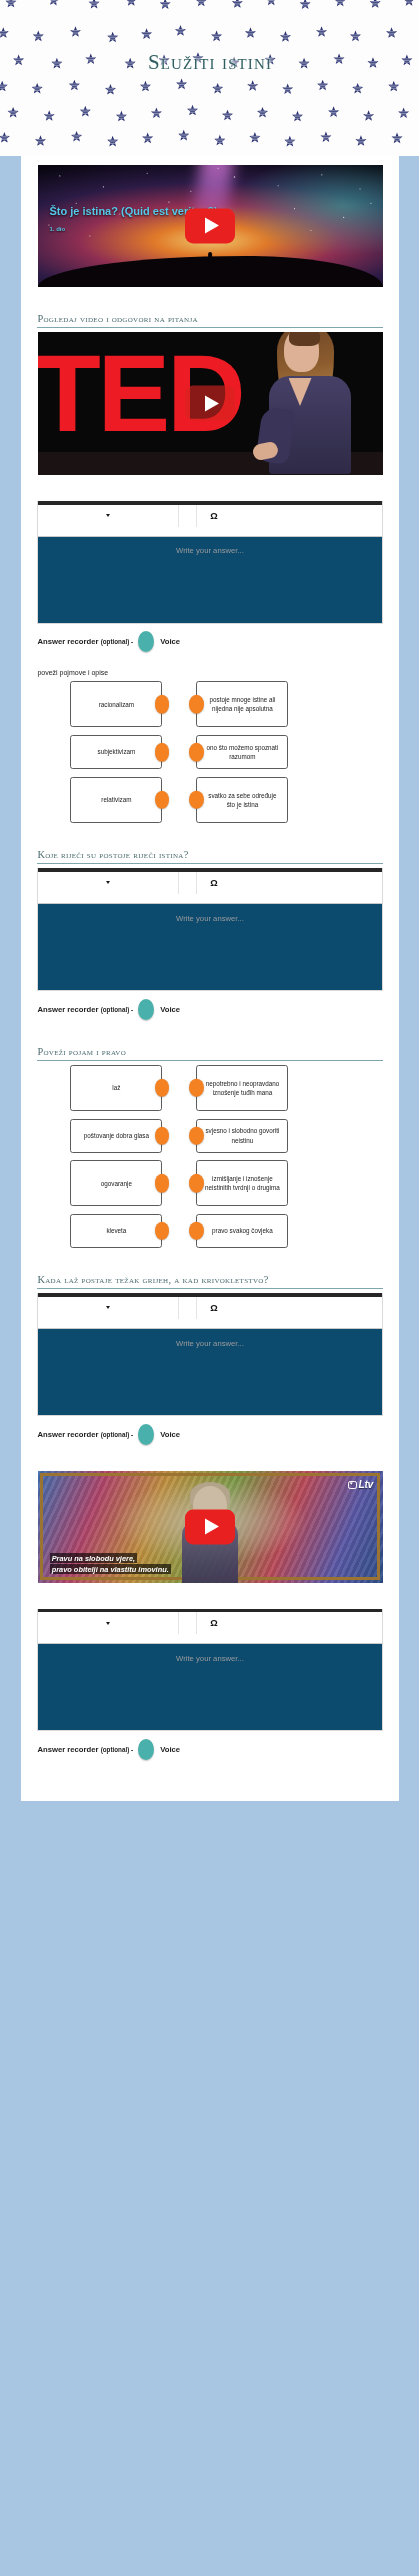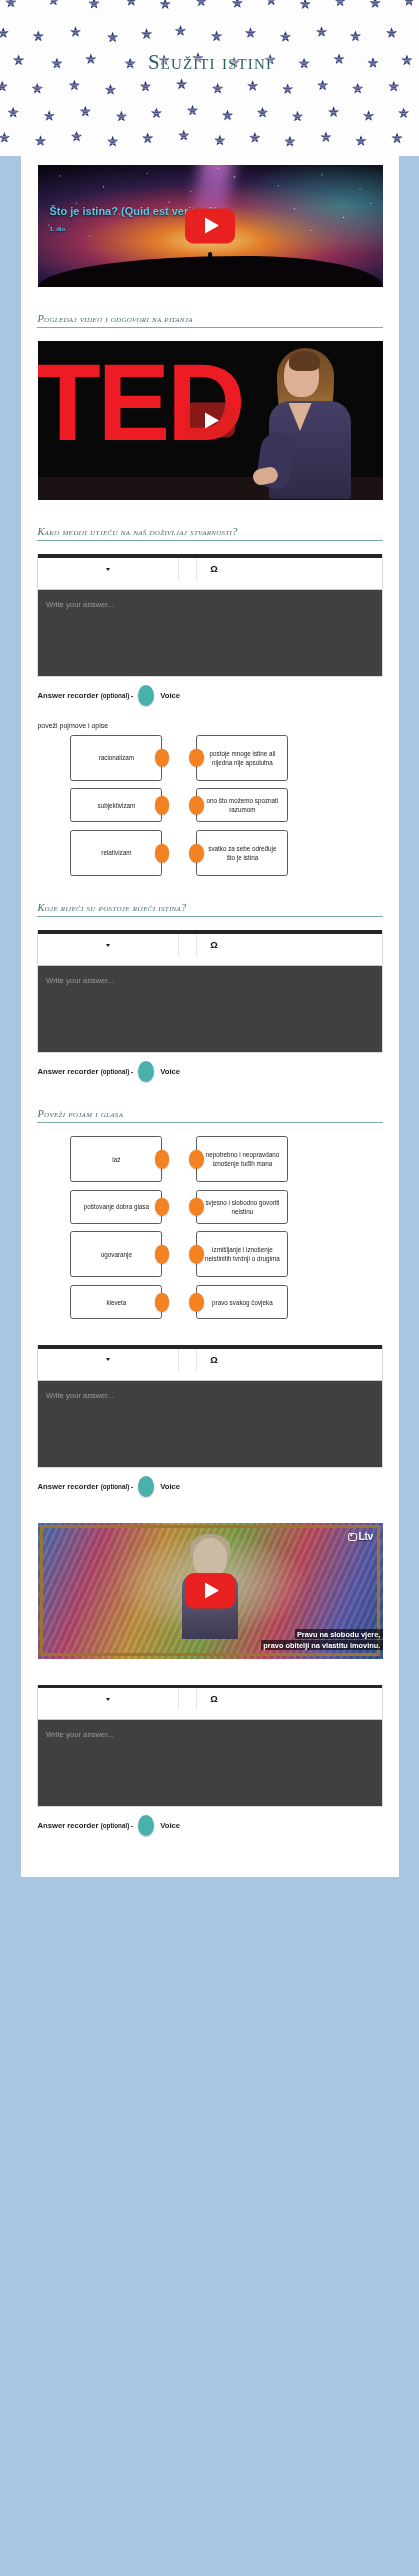--- a/index.html
+++ b/index.html
@@ -108,21 +108,21 @@
     white-space: nowrap;
   }
   .vid-sky .vsub {
     position: absolute; left: 12px; top: 61px;
     font-size: 6px; color: #56c8e8; font-weight: 700;
     text-shadow: 0 0.5px 1.6px rgba(0,0,0,.8);
   }
   .starfield { position: absolute; inset: 0; }
 
   
-  .vid-ted { height: 159px; background: #080808; }
+  .vid-ted { height: 143px; background: #080808; }
   .vid-ted .tedletters {
     position: absolute; left: -3.3px; top: 18.6px;
     font-family: "Liberation Sans", sans-serif;
     font-weight: 700; font-size: 109px; line-height: .78;
     color: #ed1c24; letter-spacing: -3.3px;
   }
   .vid-ted .floor { position:absolute; left:0; right:0; bottom:0; height:23px; background:#1b1313; }
   .vid-ted .speaker {
     position: absolute; right: 23px; bottom: 0; width: 104px; height: 149px;
   }
@@ -136,22 +136,23 @@
   .vid-ted .body { position:absolute; left:13px; top:50px; width:82px; height:98px;
     background: linear-gradient(180deg,#464067,#2e2a46); border-radius: 21px 21px 3.3px 3.3px; }
   .vid-ted .vneck { position:absolute; left:33px; top:52px; width:23px; height:28px;
     background:#dcb195; clip-path: polygon(0 0, 100% 0, 50% 100%); }
   .vid-ted .arm { position:absolute; left:3.3px; top:82px; width:33px; height:55px;
     background:#3a3458; border-radius: 16.4px 5.5px 11px 14px; transform: rotate(8deg); }
   .vid-ted .hand { position:absolute; left:-2.2px; top:117px; width:25px; height:16.4px;
     background:#d8ab8e; border-radius: 11px; transform: rotate(-12deg); }
 
   
-  .vid-step { height: 136px;
+  .vid-step { height: 112px;
     background: linear-gradient(110deg,#3f6fb0 0%, #b0456a 18%, #c0903f 34%, #7b9a46 52%, #ba4a58 70%, #5a58a6 86%, #2d4f86 100%);
+    font-style: italic;
   }
   .vid-step .paint-overlay { position:absolute; inset:0;
     background:
       radial-gradient(ellipse 40% 55% at 50% 45%, rgba(200,185,170,.85), rgba(150,130,120,0) 70%),
       repeating-linear-gradient(115deg, rgba(255,255,255,.07) 0 2.7px, rgba(0,0,0,.07) 2.7px 6px);
   }
   .vid-step .frame { position:absolute; inset:2.7px; border: 3.8px solid #9b7432; }
   .vid-step .figure { position:absolute; left:50%; top:11px; transform:translateX(-50%);
     width:64px; height:104px; }
   .vid-step .f-head { position:absolute; left:15.3px; top:4.4px; width:34px; height:39px;
@@ -163,35 +164,35 @@
   .vid-step .ltv {
     position:absolute; right:9.8px; top:8.7px; color:#fff; font-weight:700; font-size:10.4px;
     letter-spacing:-0.5px; text-shadow:0 0.5px 1.1px rgba(0,0,0,.6);
     display:flex; align-items:center; gap:1.6px;
   }
   .vid-step .ltv .box { display:inline-block; width:9.3px; height:8.2px; border:1.1px solid #fff;
     border-radius:2.2px; position:relative; }
   .vid-step .ltv .box::after { content:"\2665"; position:absolute; left:1.1px; top:-1.6px;
     font-size:4.9px; line-height:8.2px; }
   .vid-step .cap {
-    position:absolute; left:12px; right:0; bottom:7.7px; text-align:right;
+    position:absolute; left:12px; right:0; bottom:7.7px; text-align:left;
     font-size: 7.4px; font-weight:700; color:#fff; line-height: 1.5;
   }
   .vid-step .cap span { background: rgba(0,0,0,.62); padding: 0.5px 2.2px; }
 
   
   .heading {
     font-family: "Liberation Serif", serif;
     font-variant: small-caps;
     font-size: 10.4px;
     letter-spacing: 0.3px;
     color: #4c6b70;
     padding-bottom: 3.3px;
   }
-  .heading-rule { border-bottom: 0.5px solid #7fa6ad; margin-bottom: 13px; font-style: italic; }
+  .heading-rule { border-bottom: 0.5px solid #7fa6ad; margin-bottom: 4px; }
   .gap-lg { height: 26px; }
   .gap-md { height: 16.4px; }
   .gap-sm { height: 8.7px; }
 
   
   .editor { border: 0.5px solid #d9d9d9; border-top: none; }
   .editor-topbar { height: 3.8px; background: #262626; }
   .editor-toolbar {
     height: 32px; display: flex; align-items: flex-start;
     border-bottom: 0.5px solid #c9c9c9; background: #fff;
@@ -200,21 +201,21 @@
     height: 22px; display: flex; align-items: center; justify-content: center;
   }
   .tb-font { width: 141px; border-right: 0.5px solid #e4e4e4; position: relative; }
   .tb-caret {
     width: 0; height: 0; border-left: 2.7px solid transparent; border-right: 2.7px solid transparent;
     border-top: 3.3px solid #1a1a1a;
   }
   .tb-sep { width: 17.5px; border-right: 0.5px solid #e4e4e4; }
   .tb-omega { width: 34px; font-size: 9.3px; color: #111; font-weight: 600; }
   .editor-area {
-    min-height: 86px; padding: 8.7px 7.7px; background: #404040;
+    min-height: 86px; padding: 8.7px 7.7px; background: #0c4a6e; text-align: center;
   }
   .editor-placeholder { color: #9b9b9b; font-size: 7.7px; }
 
   
   .recorder {
     display: flex; align-items: center; gap: 0; margin-top: 7.7px;
   }
   .rec-label { font-size: 7.7px; font-weight: 700; color: #1d1d1d; white-space: nowrap; }
   .rec-label .opt { font-size: 6.3px; font-weight: 700; }
   .rec-btn {
@@ -403,21 +404,20 @@
           <div class="hair2"></div>
           <div class="body"></div>
           <div class="vneck"></div>
           <div class="arm"></div>
           <div class="hand"></div>
         </div>
         <div class="play faded"></div>
       </div>
 
       <div class="gap-lg"></div>
-      <div class="heading heading-rule">Kako mediji utječu na naš doživljaj stvarnosti?</div>
 
       <div class="editor">
         <div class="editor-topbar"></div>
         <div class="editor-toolbar">
           <div class="tb-cell tb-font">
             <span class="tb-caret"></span>
           </div>
           <div class="tb-cell tb-sep"></div>
           <div class="tb-cell tb-omega">Ω</div>
         </div>
@@ -493,21 +493,21 @@
       <div class="recorder">
         <span class="rec-label">
           <span>Answer recorder</span>
           <span class="opt">(optional) -</span>
         </span>
         <span class="rec-btn"></span>
         <span class="rec-voice">Voice</span>
       </div>
 
       <div class="gap-lg"></div>
-      <div class="heading heading-rule">Poveži pojam i glasa</div>
+      <div class="heading heading-rule">Poveži pojam i pravo</div>
 
       <div class="match-grid">
 
         <div class="match-row">
           <div class="mcol left">
             <div class="mbox">laž</div>
             <div class="mdot r"></div>
           </div>
           <div class="mcol right">
             <div class="mbox tall">nepotrebno i neopravdano iznošenje tuđih mana</div>
@@ -543,20 +543,21 @@
             <div class="mdot r"></div>
           </div>
           <div class="mcol right">
             <div class="mbox">pravo svakog čovjeka</div>
             <div class="mdot l"></div>
           </div>
         </div>
       </div>
 
       <div class="gap-lg"></div>
+      <div class="heading heading-rule">Kada laž postaje težak grijeh, a kad krivokletstvo?</div>
 
       <div class="editor">
         <div class="editor-topbar"></div>
         <div class="editor-toolbar">
           <div class="tb-cell tb-font">
             <span class="tb-caret"></span>
           </div>
           <div class="tb-cell tb-sep"></div>
           <div class="tb-cell tb-omega">Ω</div>
         </div>

